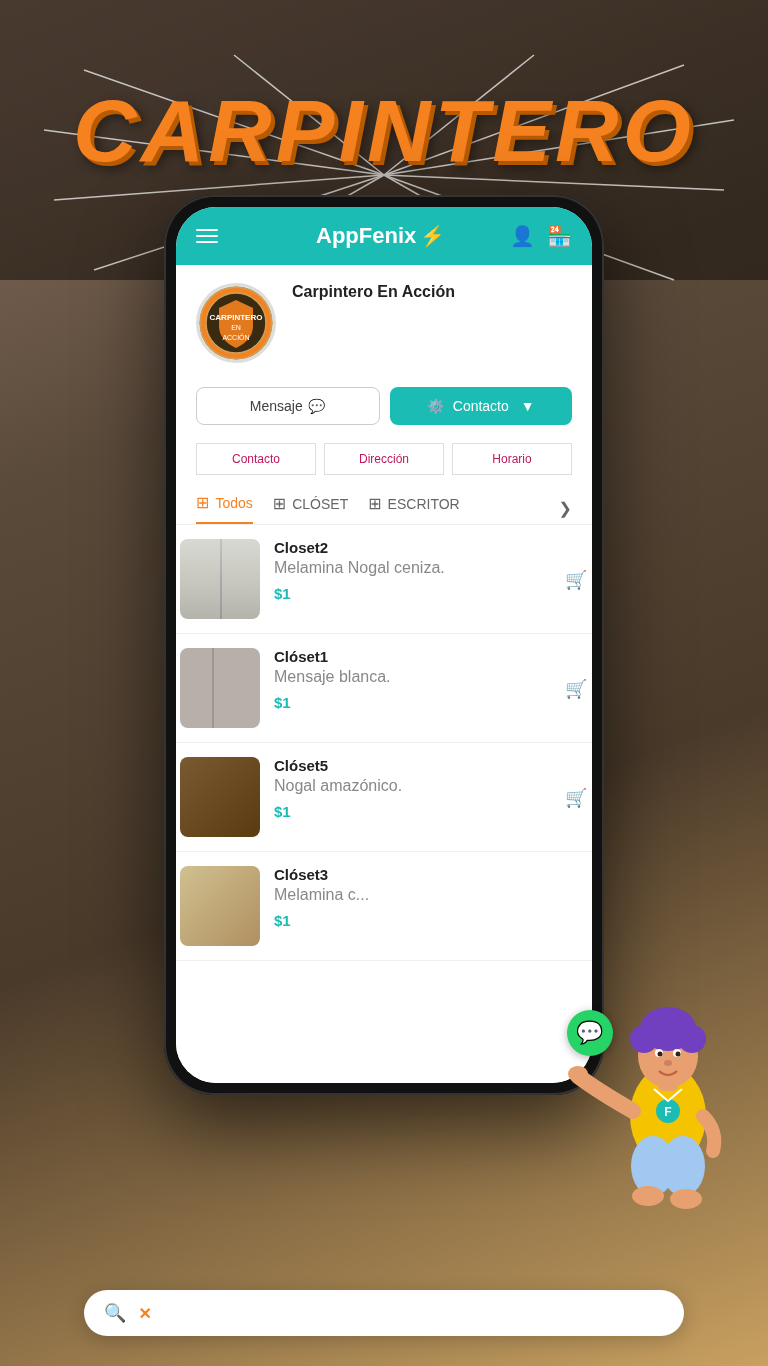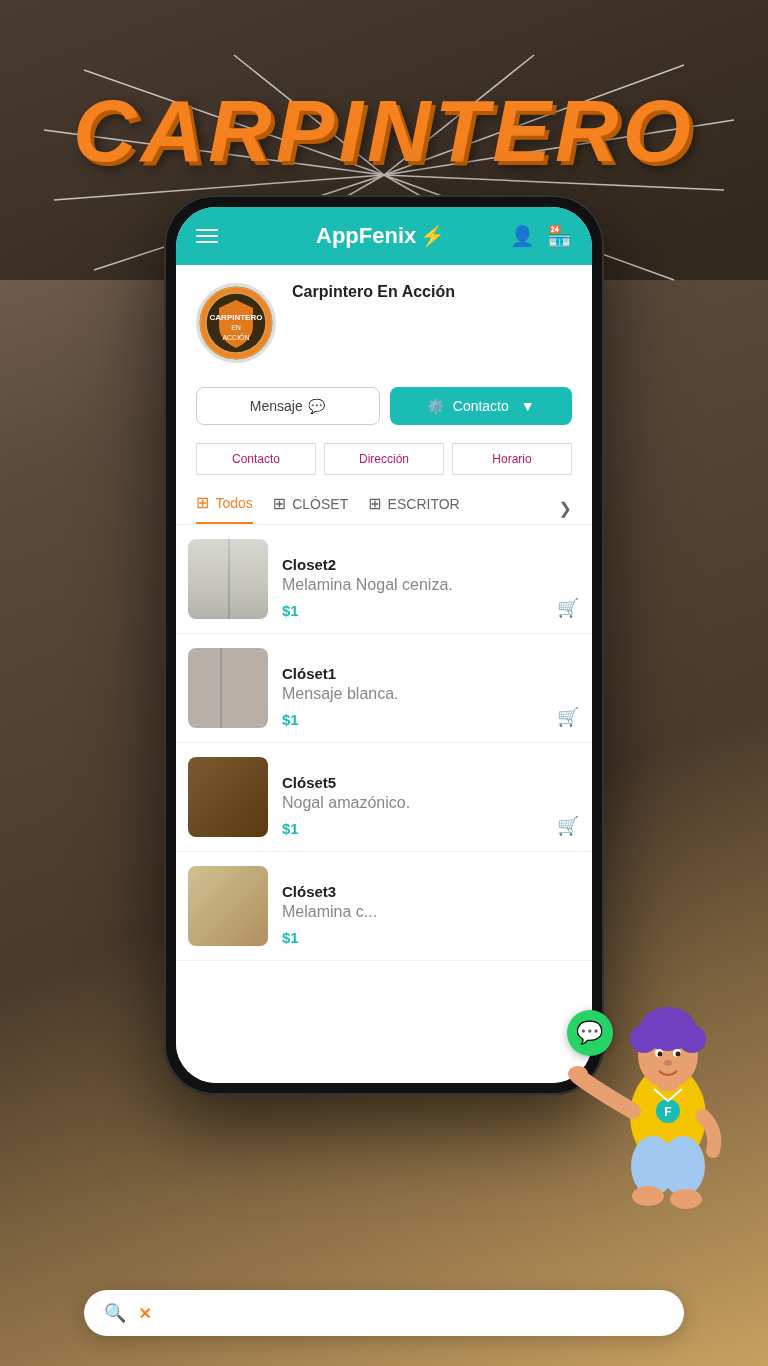--- a/index.html
+++ b/index.html
@@ -283,22 +283,22 @@
 
     
     .products-list {
       flex: 1;
       overflow: hidden;
       background: #fff;
     }
 
     .product-item {
       display: flex;
-      align-items: flex-end;
-      padding: 14px 12px;
+      align-items: flex-start;
+      padding: 14px 4px;
       border-bottom: 1px solid #f0f0f0;
       gap: 14px;
     }
 
     .product-img {
       width: 80px;
       height: 80px;
       border-radius: 8px;
       flex-shrink: 0;
       overflow: hidden;

